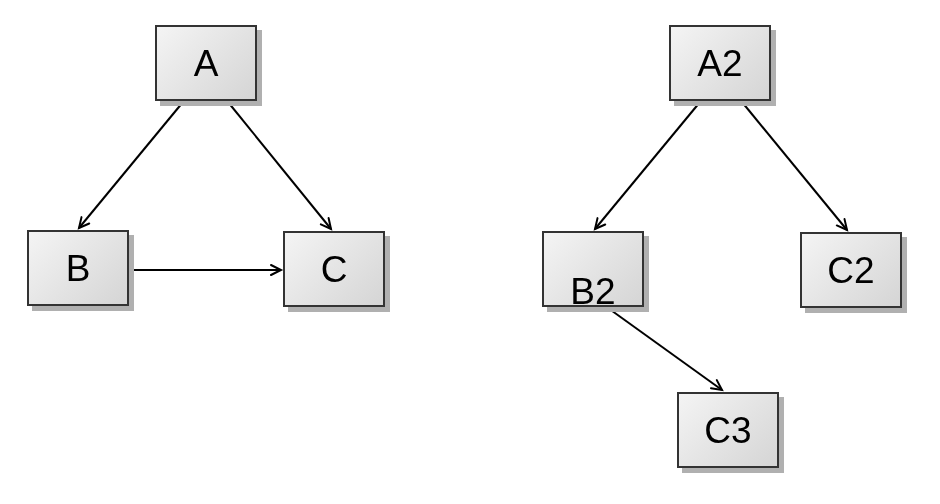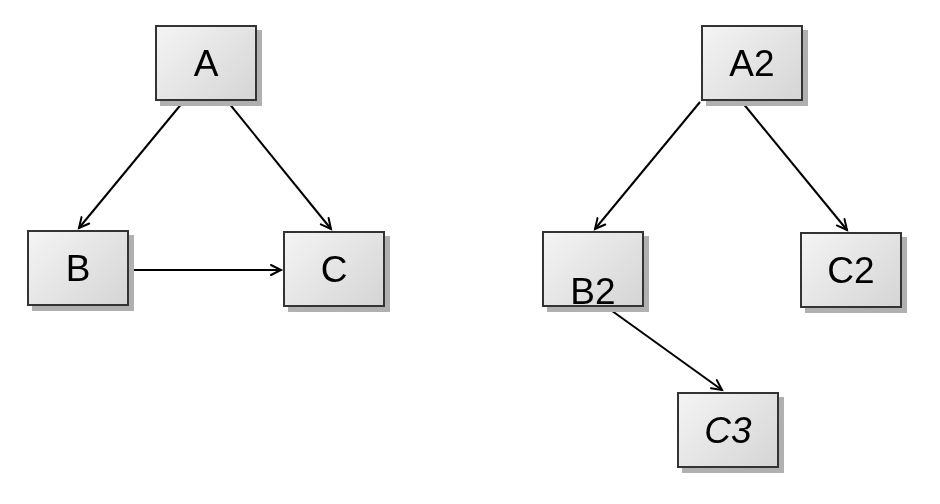--- a/index.html
+++ b/index.html
@@ -64,26 +64,26 @@
   <div id="nodes-layer">
       <div class="node" style="left: 155px; top: 25px; width: 102px; height: 76px; background: linear-gradient(135deg, rgb(244, 244, 244), rgb(213, 213, 213)); border-color: rgb(51, 51, 51); box-shadow: rgb(176, 176, 176) 5px 5px 0px;">
         <span class="node-label" style="color: rgb(0, 0, 0);">A</span>
       </div>
       <div class="node" style="left: 27px; top: 230px; width: 102px; height: 76px; background: linear-gradient(135deg, rgb(244, 244, 244), rgb(213, 213, 213)); border-color: rgb(51, 51, 51); box-shadow: rgb(176, 176, 176) 5px 5px 0px;">
         <span class="node-label" style="color: rgb(0, 0, 0);">B</span>
       </div>
       <div class="node" style="left: 283px; top: 231px; width: 102px; height: 76px; background: linear-gradient(135deg, rgb(244, 244, 244), rgb(213, 213, 213)); border-color: rgb(51, 51, 51); box-shadow: rgb(176, 176, 176) 5px 5px 0px;">
         <span class="node-label" style="color: rgb(0, 0, 0);">C</span>
       </div>
-      <div class="node" style="left: 669px; top: 25px; width: 102px; height: 76px; background: linear-gradient(135deg, rgb(244, 244, 244), rgb(213, 213, 213)); border-color: rgb(51, 51, 51); box-shadow: rgb(176, 176, 176) 5px 5px 0px; margin-left: 32px;">
+      <div class="node" style="left: 669px; top: 25px; width: 102px; height: 76px; background: linear-gradient(135deg, rgb(244, 244, 244), rgb(213, 213, 213)); border-color: rgb(51, 51, 51); box-shadow: rgb(176, 176, 176) 5px 5px 0px;">
         <span class="node-label" style="color: rgb(0, 0, 0);">A2</span>
       </div>
       <div class="node" style="left: 542px; top: 231px; width: 102px; height: 76px; background: linear-gradient(135deg, rgb(244, 244, 244), rgb(213, 213, 213)); border-color: rgb(51, 51, 51); box-shadow: rgb(176, 176, 176) 5px 5px 0px;">
         <span class="node-label" style="color: rgb(0, 0, 0); margin-top: 45px;">B2</span>
       </div>
       <div class="node" style="left: 800px; top: 232px; width: 102px; height: 76px; background: linear-gradient(135deg, rgb(244, 244, 244), rgb(213, 213, 213)); border-color: rgb(51, 51, 51); box-shadow: rgb(176, 176, 176) 5px 5px 0px; justify-content: center;">
         <span class="node-label" style="color: rgb(0, 0, 0);">C2</span>
       </div>
       <div class="node" style="left: 677px; top: 392px; width: 102px; height: 76px; background: linear-gradient(135deg, rgb(244, 244, 244), rgb(213, 213, 213)); border-color: rgb(51, 51, 51); box-shadow: rgb(176, 176, 176) 5px 5px 0px;">
-        <span class="node-label" style="color: rgb(0, 0, 0); font-style: italic;">C3</span>
+        <span class="node-label" style="color: rgb(0, 0, 0);">C3</span>
       </div>
     </div>
 </div>
 
 </body></html>

